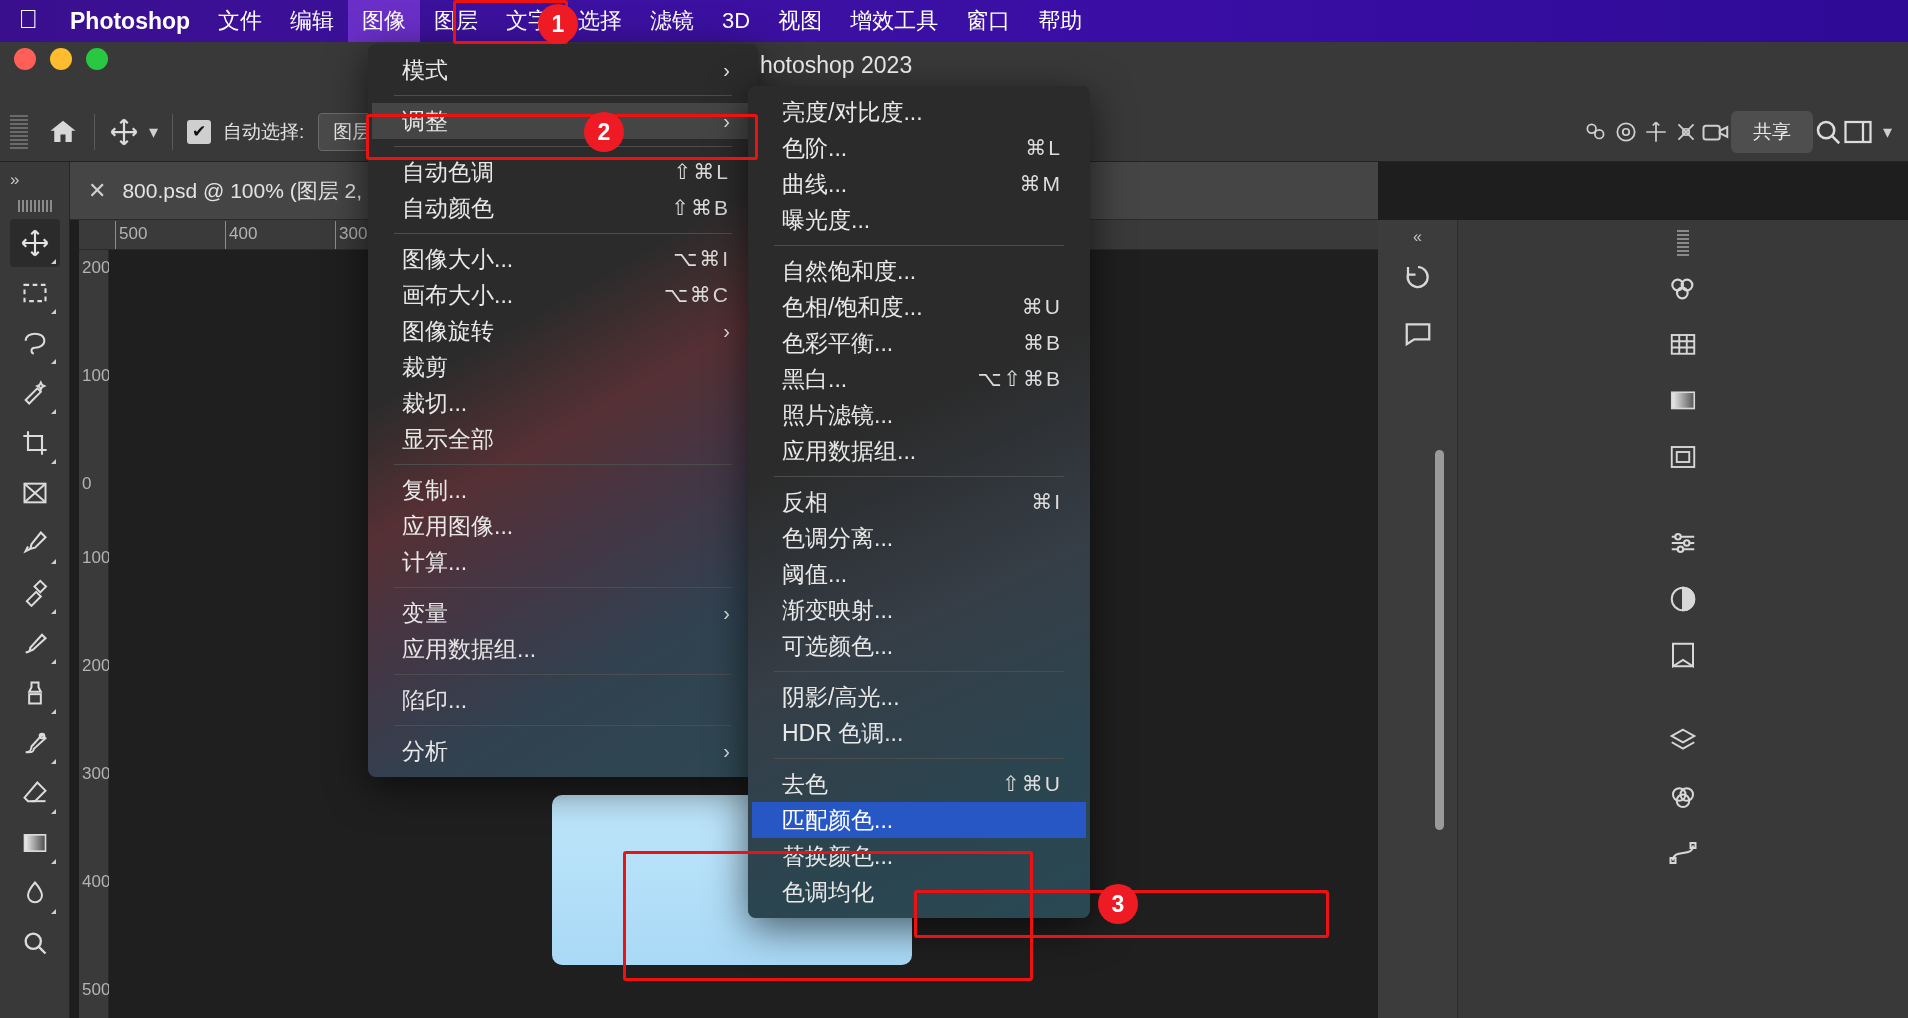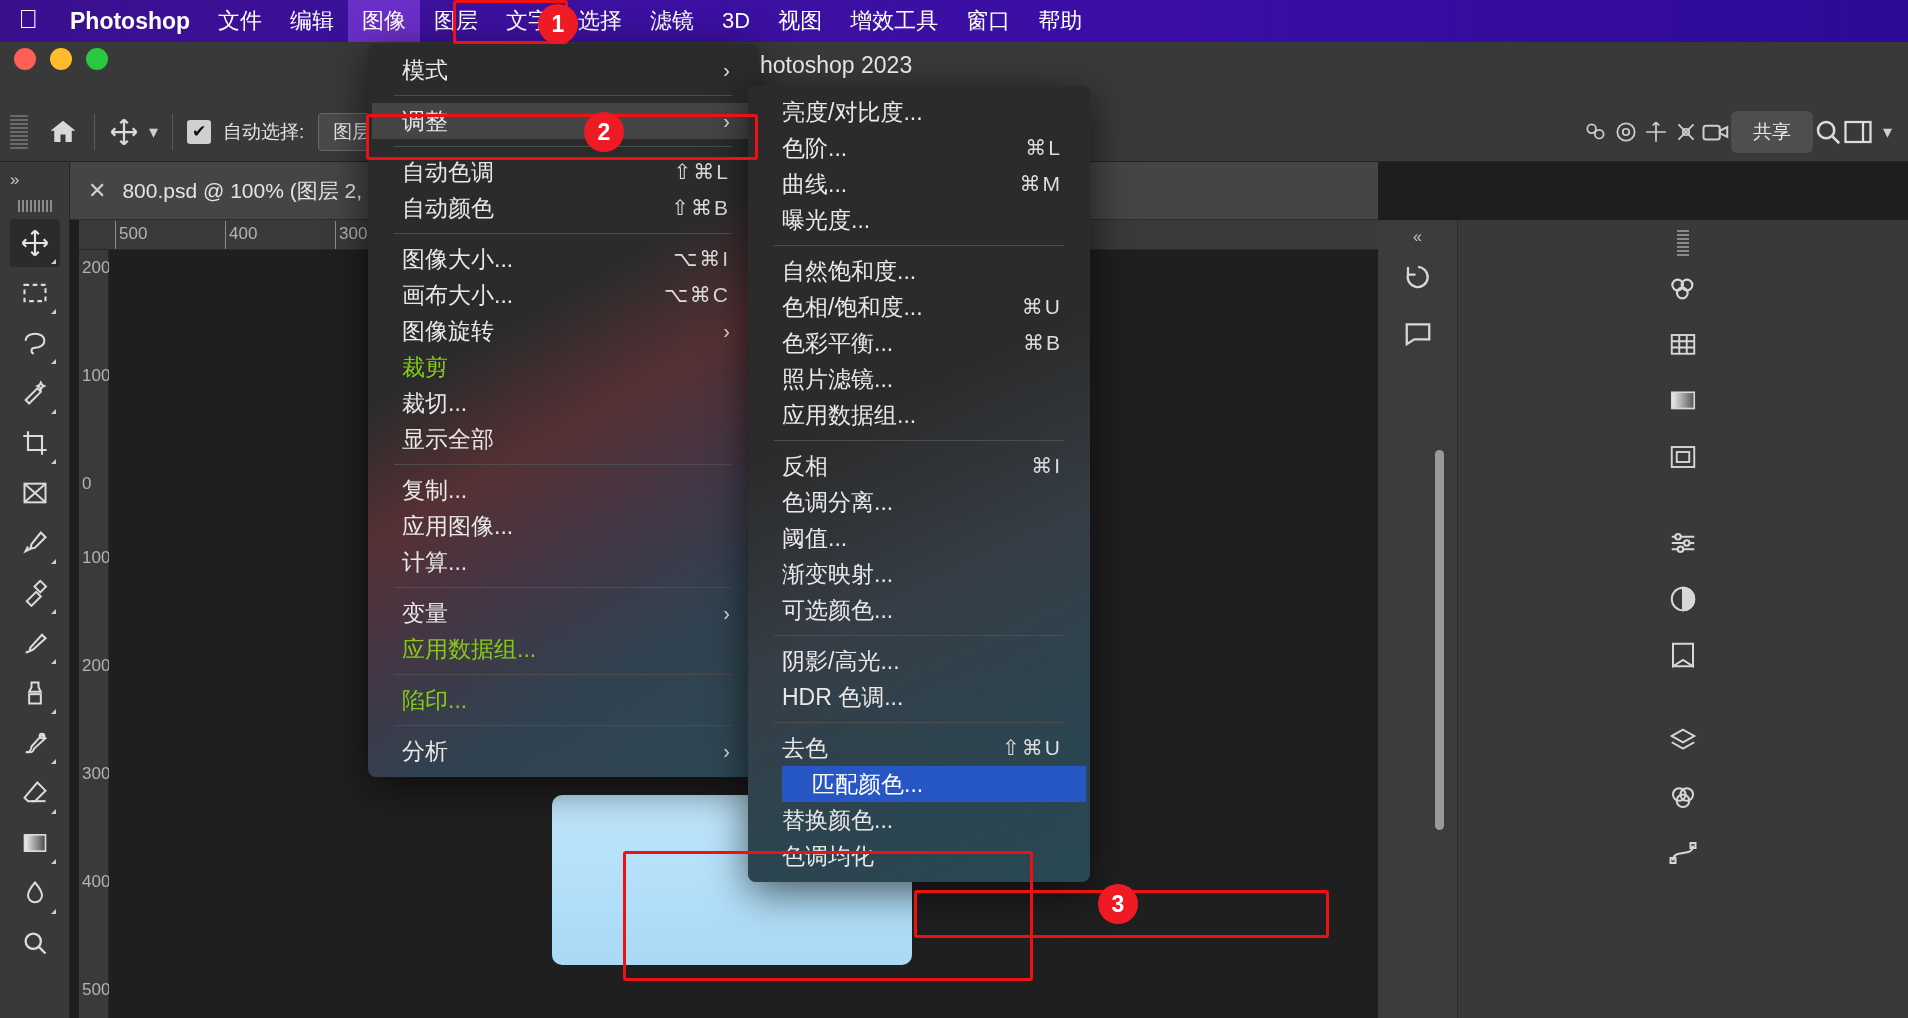--- a/index.html
+++ b/index.html
@@ -120,23 +120,23 @@
   }
   .menu-image { left:368px; top:44px; width:390px; }
   .menu-adjust { left:748px; top:86px; width:342px; }
   .mrow {
     height:36px; display:flex; align-items:center; padding:0 24px 0 30px;
     white-space:nowrap; position:relative;
   }
   .mrow .lbl { flex: 0 0 auto; }
   .mrow .sc { margin-left:auto; color:#dcdcdc; letter-spacing:2px; font-size:21px; }
   .mrow .arrow { margin-left:auto; color:#e3e3e3; font-size:20px; }
-  .mrow.dim { color:#84cc16; }
+  .mrow.dim { color:#e5e5e5; }
   .mrow.hi { background:#454545; }
-  .mrow.sel { background:#2657c4; color:#fff;margin-left:30px; }
+  .mrow.sel { background:#2657c4; color:#fff; }
   .msep { height:1px; background:#4d4d4d; margin:7px 22px; }
 
   
   .menu .wash { position:absolute; inset:0; border-radius:8px; pointer-events:none; }
   .menu-image .wash {
     background: linear-gradient(150deg, rgba(40,40,42,0) 0%, rgba(40,40,42,0) 38%,
       rgba(120,52,60,.55) 52%, rgba(90,66,96,.5) 66%, rgba(54,84,110,.55) 80%, rgba(48,92,110,.6) 100%);
   }
   .menu-adjust .wash {
     background: linear-gradient(155deg, rgba(40,40,42,0) 0%, rgba(40,40,42,0) 40%,
@@ -647,20 +647,24 @@
       </div>
       <div class="mrow">
         <span class="lbl">色相/饱和度...</span>
         <span class="sc">⌘U</span>
       </div>
       <div class="mrow">
         <span class="lbl">色彩平衡...</span>
         <span class="sc">⌘B</span>
       </div>
       <div class="mrow">
+        <span class="lbl">黑白...</span>
+        <span class="sc">⌥⇧⌘B</span>
+      </div>
+      <div class="mrow">
         <span class="lbl">照片滤镜...</span>
       </div>
       <div class="mrow">
         <span class="lbl">应用数据组...</span>
       </div>
       <div class="msep"></div>
 
       <div class="mrow">
         <span class="lbl">反相</span>
         <span class="sc">⌘I</span>

